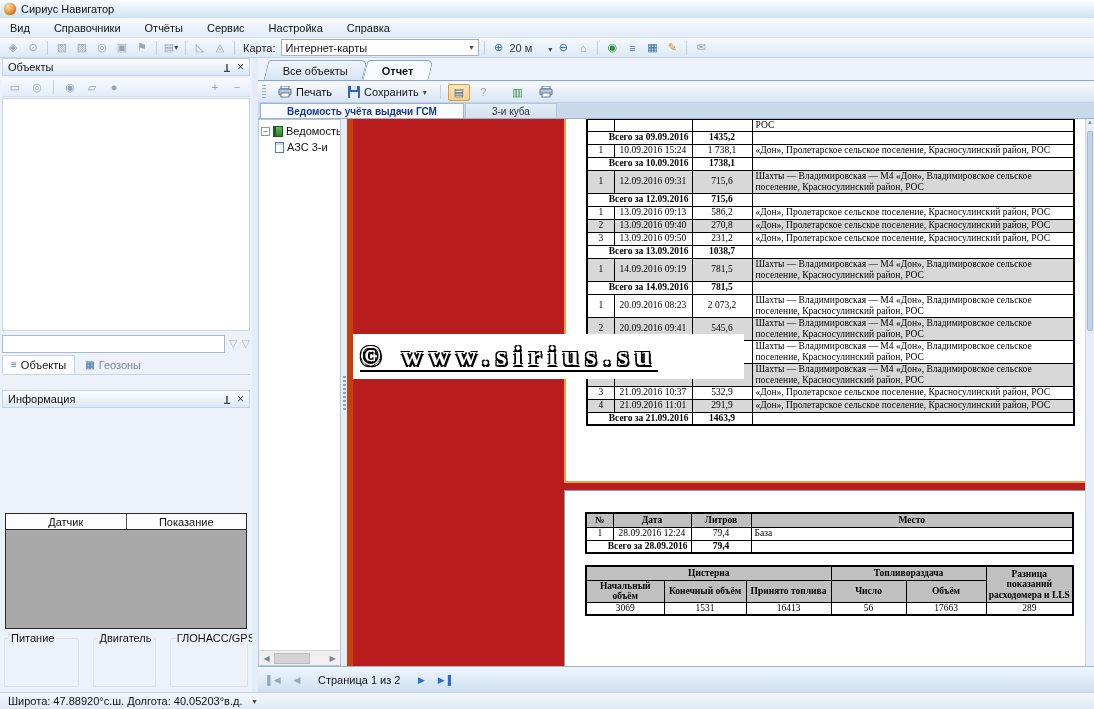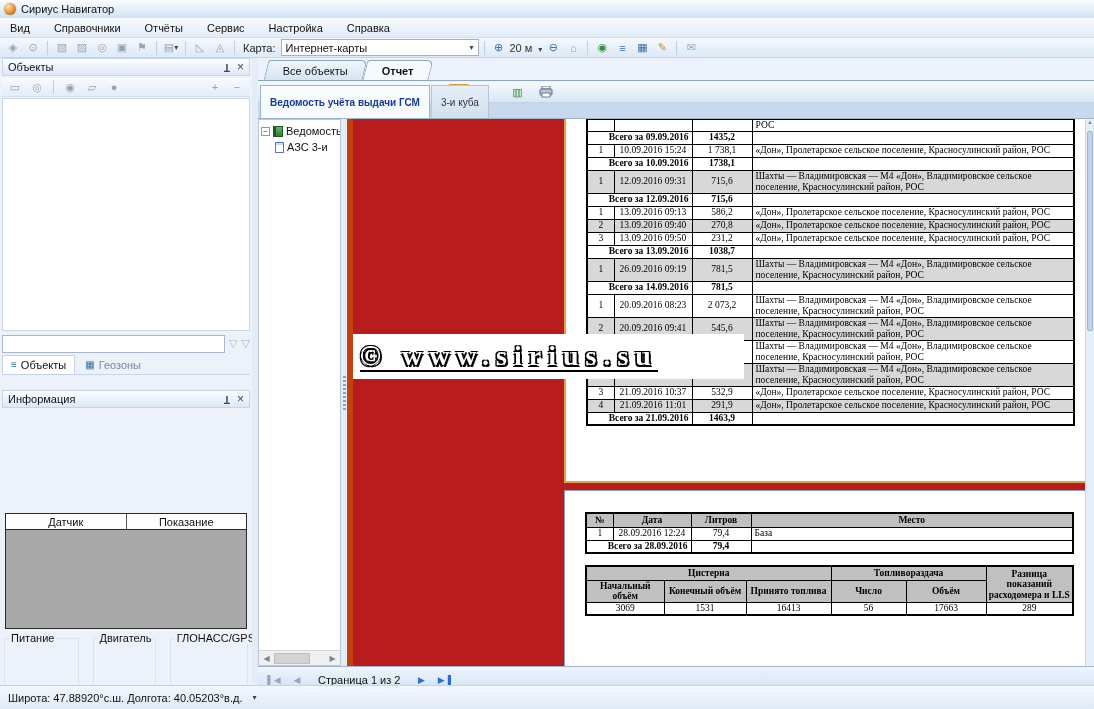--- a/index.html
+++ b/index.html
@@ -13,21 +13,21 @@
 .menu-item{cursor:default}
 .maintoolbar{position:absolute;left:0;top:38px;width:100%;height:20px;background:linear-gradient(#f4f9fd,#dde9f6);border-bottom:1px solid #c6d3e4;display:flex;align-items:center;gap:2px;padding-left:4px}
 .tbtn{min-width:18px;height:16px;display:flex;align-items:center;justify-content:center;font-size:11px;color:#98a4b4;cursor:default}
 .tbtn.en{color:#3a6ea5}
 .tbtn.green{color:#2f8f3a}
 .tbtn.orange{color:#cf9027}
 .tsep{width:1px;height:14px;background:#c2cfdf;margin:0 3px}
 .tlabel{color:#222;margin:0 3px}
 .combo{width:198px;height:17px;background:#fff;border:1px solid #a3b2c6;display:flex;align-items:center;justify-content:space-between;padding:0 4px}
 .combo .arr{font-size:8px;color:#445}
-.scalebox{display:flex;align-items:flex-end;gap:6px;color:#333}
+.scalebox{display:flex;align-items:flex-end;gap:16px;color:#333}
 
 
 .leftpane{position:absolute;left:0;top:58px;width:252px;bottom:17px;background:#edf2fa}
 .panel-hdr{position:absolute;left:2px;right:2px;height:18px;background:linear-gradient(#fdfeff,#dce8f6);border:1px solid #c5d4e8;display:flex;align-items:center;padding:0 5px;font-size:11px}
 .hdr-btns{margin-left:auto;display:flex;gap:7px;color:#39465a;font-size:10px}
 .pin{display:inline-block;transform:rotate(180deg);font-weight:bold;cursor:pointer}
 .xbtn{font-size:12px;line-height:10px;cursor:pointer}
 .obj-toolbar{position:absolute;left:2px;right:2px;top:20px;height:19px;background:linear-gradient(#f7fafd,#e3edf8);border-bottom:1px solid #d2deec;display:flex;align-items:center;gap:4px;padding:0 4px}
 .obj-toolbar .spacer{flex:1}
 .obj-list{position:absolute;left:2px;right:2px;top:40px;height:233px;background:#fff;border:1px solid #ccd7e5}
@@ -60,21 +60,21 @@
 .wtab{height:20px;padding:0 16px;display:flex;align-items:center;background:linear-gradient(#f0f6fc,#d6e4f3);border:1px solid #8ea6c4;border-bottom:none;border-radius:3px 6px 0 0;transform:skewX(-14deg);cursor:pointer}
 .wtab>span{transform:skewX(14deg)}
 .wtab.active{background:#f7fafd;font-weight:bold;z-index:2}
 .report-toolbar{position:absolute;left:258px;right:0;top:82px;height:21px;background:linear-gradient(#f6fafd,#d9e6f5);border-bottom:1px solid #c3d2e4;display:flex;align-items:center;gap:4px;padding-left:2px}
 .grip{width:4px;height:14px;margin:0 2px;background:repeating-linear-gradient(#9db0c6 0 1px,transparent 1px 3px)}
 .rbtn{display:flex;align-items:center;gap:4px;padding:1px 5px;border:1px solid transparent;border-radius:2px;cursor:pointer}
 .rbtn.sel{background:linear-gradient(#fde7ba,#f9cd8a);border-color:#d9a03c}
 .rbtn.dis{color:#97a3b2}
 .drop{font-size:8px;color:#445}
 .report-tabstrip{position:absolute;left:258px;right:0;top:103px;height:16px;background:#c9d9ec;border-bottom:1px solid #9db2cd;display:flex;align-items:flex-end;padding-left:2px;gap:1px}
-.rtab{height:33px;display:flex;align-items:center;padding:0 9px;font-size:10px;cursor:pointer}
+.rtab{height:15px;display:flex;align-items:center;padding:0 26px;font-size:10px;cursor:pointer}
 .rtab.active{background:#f8fbfe;border:1px solid #9db2cd;border-bottom:none;color:#16389b;font-weight:bold}
 .rtab.dim{background:linear-gradient(#e5eef8,#d2e0f0);border:1px solid #b5c6dc;border-bottom:none;color:#333}
 
 .report-body{position:absolute;left:258px;right:0;top:119px;height:547px}
 .tree-pane{position:absolute;left:0;top:0;width:83px;height:547px;background:#fff;border:1px solid #b9c6d8;overflow:hidden}
 .tree-row{display:flex;align-items:center;gap:3px;white-space:nowrap;height:16px;padding-left:2px;cursor:pointer}
 .tree-row.child{padding-left:16px}
 .expander{width:9px;height:9px;border:1px solid #8a99ad;background:#fff;font-size:8px;line-height:7px;text-align:center;color:#333;flex:0 0 auto}
 .icon-book{width:10px;height:11px;background:linear-gradient(#63b863,#2e7d32);border:1px solid #1d5a22;border-left:3px solid #1d5a22;flex:0 0 auto}
 .icon-page{width:9px;height:11px;background:#fff;border:1px solid #5a79b0;box-shadow:inset 0 2px 0 #c9d8f0;flex:0 0 auto}
@@ -110,21 +110,21 @@
 
 .watermark{position:absolute;left:-1px;top:215px;width:392px;height:45px;background:#fff;display:flex;align-items:center;padding-left:8px;z-index:5}
 .wm-text{display:inline-block;font-family:"Liberation Serif",serif;font-size:28px;font-weight:bold;letter-spacing:7px;color:#fff;line-height:28px;border-bottom:2px solid #000;text-shadow:-1.5px -1.5px 0 #000,1.5px -1.5px 0 #000,-1.5px 1.5px 0 #000,1.5px 1.5px 0 #000,2px 2px 0 #444}
 
 .pager{position:absolute;left:258px;right:0;top:666px;height:26px;background:linear-gradient(#eef5fc,#cfe0f1);border-top:1px solid #9fb4cf;display:flex;align-items:center;gap:3px;padding-left:6px}
 .pgbtn{min-width:20px;height:18px;display:flex;align-items:center;justify-content:center;font-size:9px;border:1px solid transparent;border-radius:2px;cursor:pointer}
 .pgbtn.dis{color:#9aa7b8}
 .pgbtn.en{color:#2b6cd4}
 .pg-label{padding:0 8px;color:#111}
 
-.statusbar{position:absolute;left:0;bottom:0;width:100%;height:24px;background:linear-gradient(#f2f7fc,#e0eaf5);border-top:1px solid #c6d3e4;display:flex;align-items:center;padding-left:8px;gap:10px}
+.statusbar{position:absolute;left:0;bottom:0;width:100%;height:17px;background:linear-gradient(#f2f7fc,#e0eaf5);border-top:1px solid #c6d3e4;display:flex;align-items:center;padding-left:8px;gap:10px}
 .sb-arrow{font-size:8px;color:#444;cursor:pointer}
 svg{display:block}
 </style>
 </head>
 <body>
 
 <div class="titlebar">
   <span class="app-icon"></span>
   <span>Сириус Навигатор</span>
 </div>
@@ -377,21 +377,21 @@
               <td class="c">231,2</td>
               <td class="p">«Дон», Пролетарское сельское поселение, Красносулинский район, РОС</td>
             </tr>
             <tr class="total">
               <td colspan="2" class="tl">Всего за 13.09.2016</td>
               <td class="c b">1038,7</td>
               <td></td>
             </tr>
             <tr class="shade h2 ">
               <td class="c">1</td>
-              <td class="c">26.09.2016 09:19</td>
+              <td class="c">14.09.2016 09:19</td>
               <td class="c">781,5</td>
               <td class="p">Шахты — Владимировская — М4 «Дон», Владимировское сельское поселение, Красносулинский район, РОС</td>
             </tr>
             <tr class="total">
               <td colspan="2" class="tl">Всего за 14.09.2016</td>
               <td class="c b">781,5</td>
               <td></td>
             </tr>
             <tr class="h2 ">
               <td class="c">1</td>

